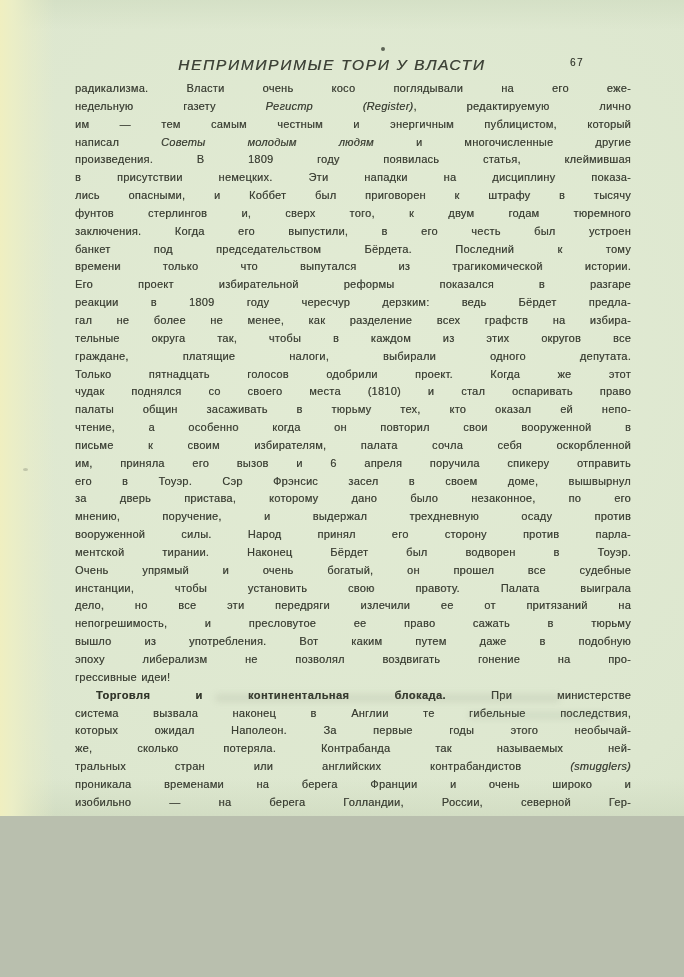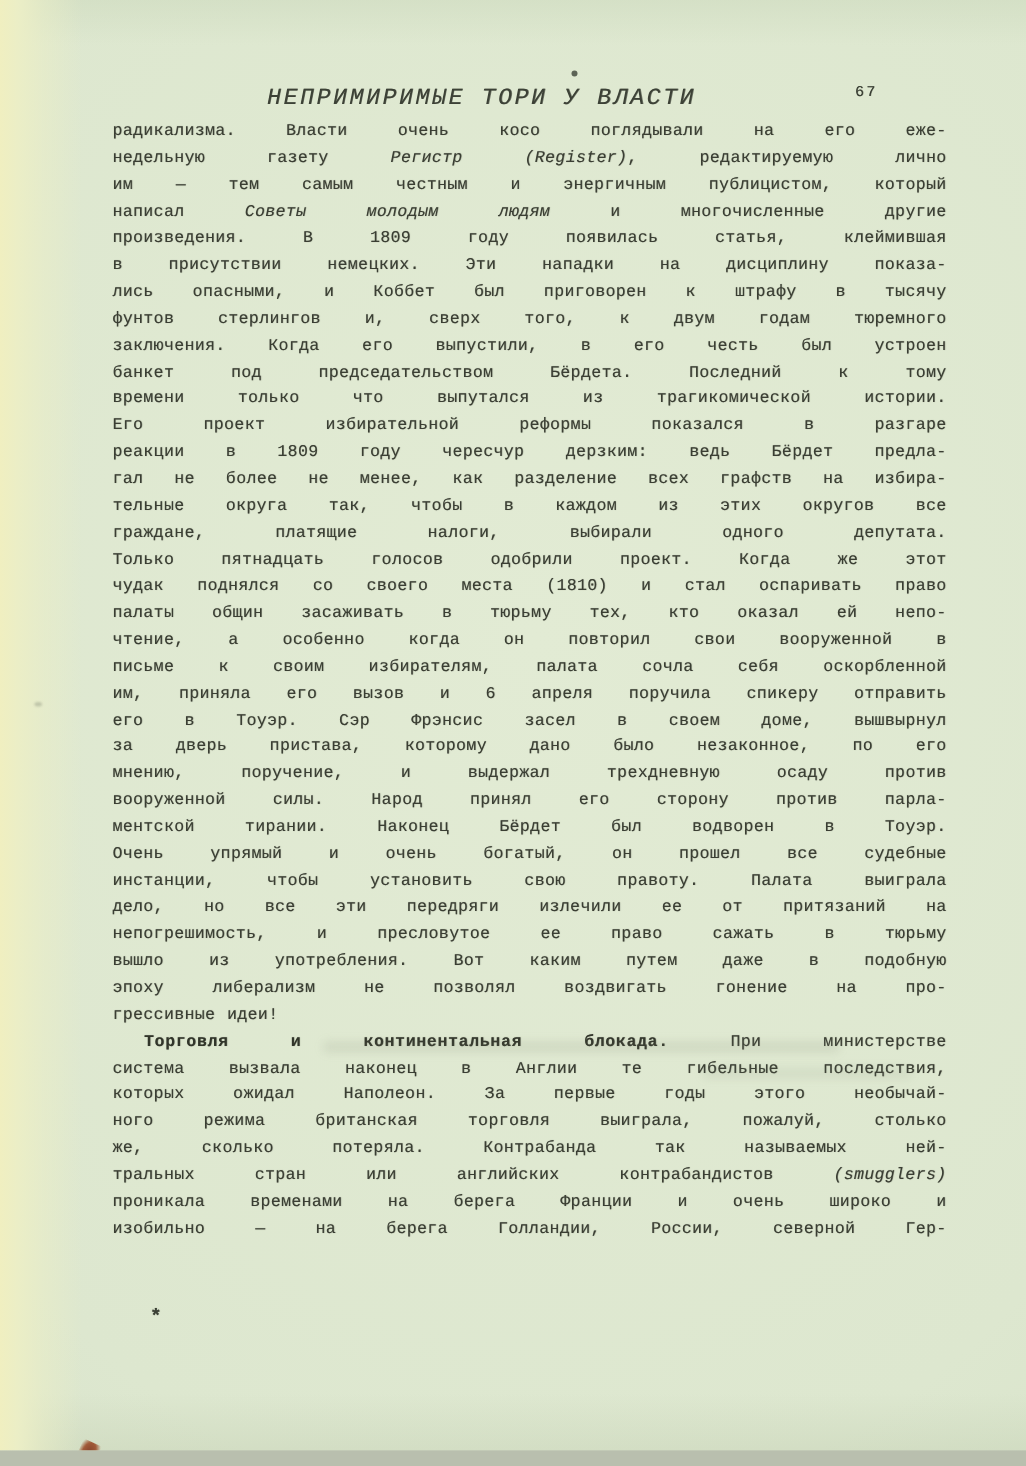--- a/index.html
+++ b/index.html
@@ -1,21 +1,21 @@
 <!DOCTYPE html>
 <html><head>
 <meta charset="utf-8">
 <style>
   html, body { margin: 0; padding: 0; background: #b9bfae; }
   .page {
     position: relative;
     width: 684px;
-    height: 967px;
+    height: 816px;
     overflow: hidden;
-    font-family: Liberation Mono, monospace;
+    font-family: Liberation Sans, sans-serif;
     background:
       linear-gradient(90deg, #f0efc0 0px, #ebeec6 12px, rgba(235,238,198,0.55) 28px, rgba(235,238,198,0) 55px),
       linear-gradient(180deg, rgba(205,218,190,0.55) 0px, rgba(205,218,190,0) 30px),
       linear-gradient(0deg, rgba(198,210,182,0.45) 0px, rgba(198,210,182,0) 38px),
       radial-gradient(ellipse 130% 110% at 52% 44%, #e2ebd4 0%, #dde7cf 55%, #d4e0c6 88%, #ccd9bf 100%);
   }
   .title {
     position: absolute;
     left: 178px; top: 56px;
     font-style: italic;
@@ -119,21 +119,20 @@
       <div class="line"><span>Очень упрямый и очень богатый, он прошел все судебные</span></div>
       <div class="line"><span>инстанции, чтобы установить свою правоту. Палата выиграла</span></div>
       <div class="line"><span>дело, но все эти передряги излечили ее от притязаний на</span></div>
       <div class="line"><span>непогрешимость, и пресловутое ее право сажать в тюрьму</span></div>
       <div class="line"><span>вышло из употребления. Вот каким путем даже в подобную</span></div>
       <div class="line"><span>эпоху либерализм не позволял воздвигать гонение на про-</span></div>
       <div class="line end"><span>грессивные идеи!</span></div>
       <div class="line indent"><span class="bd">Торговля и континентальная блокада.</span><span> При министерстве</span></div>
       <div class="line"><span>система вызвала наконец в Англии те гибельные последствия,</span></div>
       <div class="line"><span>которых ожидал Наполеон. За первые годы этого необычай-</span></div>
-      <div class="line"><span>ного режима британская торговля выиграла, пожалуй, столько</span></div>
       <div class="line"><span>же, сколько потеряла. Контрабанда так называемых ней-</span></div>
       <div class="line"><span>тральных стран или английских контрабандистов </span><span class="it">(smugglers)</span></div>
       <div class="line"><span>проникала временами на берега Франции и очень широко и</span></div>
       <div class="line"><span>изобильно — на берега Голландии, России, северной Гер-</span></div>
     </div>
   <div class="sig">*</div>
   <div class="smudge s1"></div>
   <div class="smudge s2"></div>
   <div class="fleck"></div>
   <div class="stain"></div>

